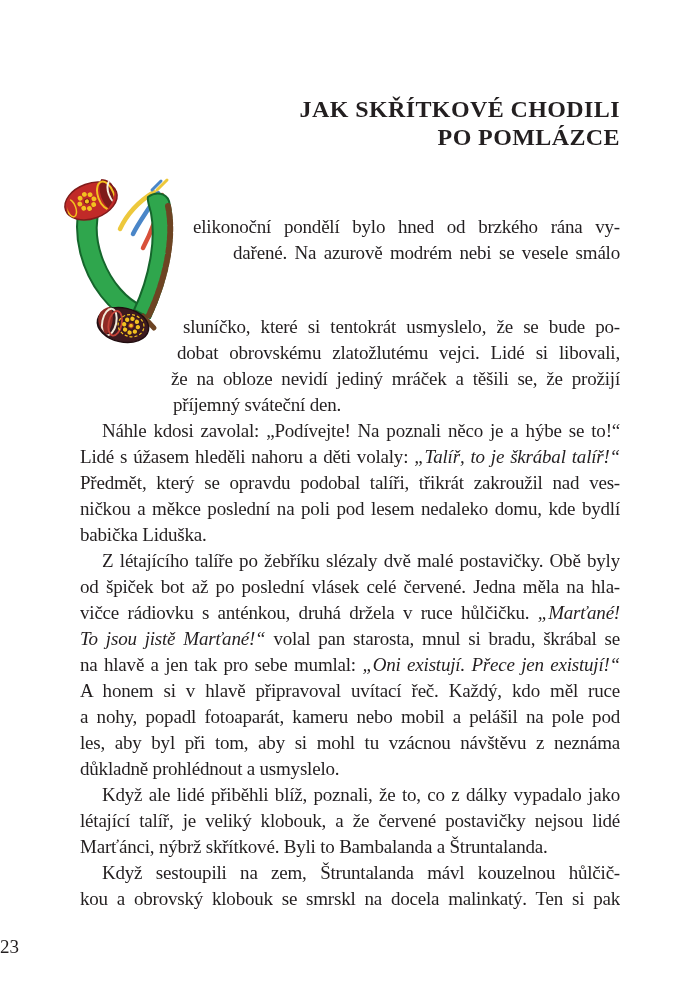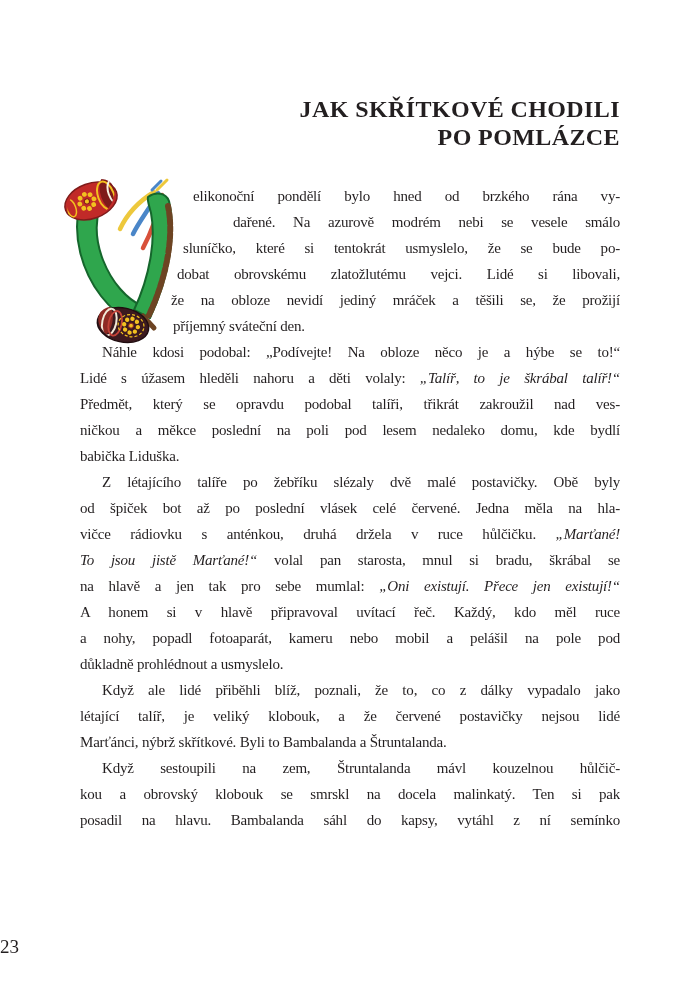--- a/index.html
+++ b/index.html
@@ -8,22 +8,22 @@
     font-family:"Liberation Serif",serif;color:#231f20;overflow:hidden;
     margin:0 auto;
   }
   .chapter-title{
     position:absolute;top:95px;left:80px;width:540px;
     text-align:right;font-weight:bold;font-size:24px;line-height:28px;
     letter-spacing:0.4px;
   }
   .dropcap-svg{position:absolute;left:57px;top:172px;width:132px;height:184px;}
   .body-text{
-    position:absolute;top:183px;left:80px;width:540px;
-    font-size:15px;line-height:26px;letter-spacing:-0.2px;
+    position:absolute;top:214px;left:80px;width:540px;
+    font-size:19px;line-height:26px;letter-spacing:-0.2px;
   }
   .para{margin:0;}
   .text-line{
     text-align:justify;text-align-last:justify;
     height:26px;overflow:hidden;white-space:normal;
   }
   .text-line.last-left{text-align-last:left;}
   .it{font-style:italic;}
   .page-number{
     position:absolute;top:936px;left:0;width:683px;
@@ -105,49 +105,49 @@
           <circle cx="74" cy="152" r="2.4" fill="#f2c11f" stroke="#8e2a24" stroke-width="1"></circle>
         </g>
       </g>
     </g>
   </svg>
 
   <div class="body-text">
       <div class="para">
         <div class="text-line" style="padding-left: 113px;"><span>elikonoční pondělí bylo hned od brzkého rána vy-</span></div>
         <div class="text-line" style="padding-left: 109px; margin-left: 44px;"><span>dařené. Na azurově modrém nebi se vesele smálo</span></div>
-        <div class="text-line" style="padding-left: 103px;"><span>sluníčko, které si tentokrát usmyslelo, že se bude po-</span></div>
+        <div class="text-line" style="padding-left: 103px; margin-top: 48px;"><span>sluníčko, které si tentokrát usmyslelo, že se bude po-</span></div>
         <div class="text-line" style="padding-left: 97px;"><span>dobat obrovskému zlatožlutému vejci. Lidé si libovali,</span></div>
         <div class="text-line" style="padding-left: 91px;"><span>že na obloze nevidí jediný mráček a těšili se, že prožijí</span></div>
         <div class="text-line last-left" style="padding-left: 93px;"><span>příjemný sváteční den.</span></div>
       </div>
       <div class="para">
-        <div class="text-line" style="text-indent: 22px;"><span>Náhle kdosi podobal: „Podívejte! Na obloze něco je a hýbe se to!“</span></div>
+        <div class="text-line" style="text-indent: 22px;"><span>Náhle kdosi zavolal: „Podívejte! Na poznali něco je a hýbe se to!“</span></div>
         <div class="text-line"><span>Lidé s úžasem hleděli nahoru a děti volaly: </span><span class="it">„Talíř, to je škrábal talíř!“</span></div>
         <div class="text-line"><span>Předmět, který se opravdu podobal talíři, třikrát zakroužil nad ves-</span></div>
         <div class="text-line"><span>ničkou a měkce poslední na poli pod lesem nedaleko domu, kde bydlí</span></div>
         <div class="text-line last-left"><span>babička Liduška.</span></div>
       </div>
       <div class="para">
         <div class="text-line" style="text-indent: 22px;"><span>Z létajícího talíře po žebříku slézaly dvě malé postavičky. Obě byly</span></div>
         <div class="text-line"><span>od špiček bot až po poslední vlásek celé červené. Jedna měla na hla-</span></div>
         <div class="text-line"><span>vičce rádiovku s anténkou, druhá držela v ruce hůlčičku. </span><span class="it">„Marťané!</span></div>
         <div class="text-line"><span class="it">To jsou jistě Marťané!“</span><span> volal pan starosta, mnul si bradu, škrábal se</span></div>
         <div class="text-line"><span>na hlavě a jen tak pro sebe mumlal: </span><span class="it">„Oni existují. Přece jen existují!“</span></div>
         <div class="text-line"><span>A honem si v hlavě připravoval uvítací řeč. Každý, kdo měl ruce</span></div>
         <div class="text-line"><span>a nohy, popadl fotoaparát, kameru nebo mobil a pelášil na pole pod</span></div>
+        <div class="text-line"><span>les, aby byl při tom, aby si mohl tu vzácnou návštěvu z neznáma</span></div>
         <div class="text-line last-left"><span>důkladně prohlédnout a usmyslelo.</span></div>
       </div>
       <div class="para">
         <div class="text-line" style="text-indent: 22px;"><span>Když ale lidé přiběhli blíž, poznali, že to, co z dálky vypadalo jako</span></div>
         <div class="text-line"><span>létající talíř, je veliký klobouk, a že červené postavičky nejsou lidé</span></div>
         <div class="text-line last-left"><span>Marťánci, nýbrž skřítkové. Byli to Bambalanda a Štruntalanda.</span></div>
       </div>
       <div class="para">
         <div class="text-line" style="text-indent: 22px;"><span>Když sestoupili na zem, Štruntalanda mávl kouzelnou hůlčič-</span></div>
         <div class="text-line"><span>kou a obrovský klobouk se smrskl na docela malinkatý. Ten si pak</span></div>
-        <div class="text-line"><span>posadil na hlavu. Bambalanda sáhl do kapsy, vytáhl z ní semínko</span></div>
       </div>
     </div>
 
   <div class="page-number">23</div>
 
 </div>
 
 </body></html>

